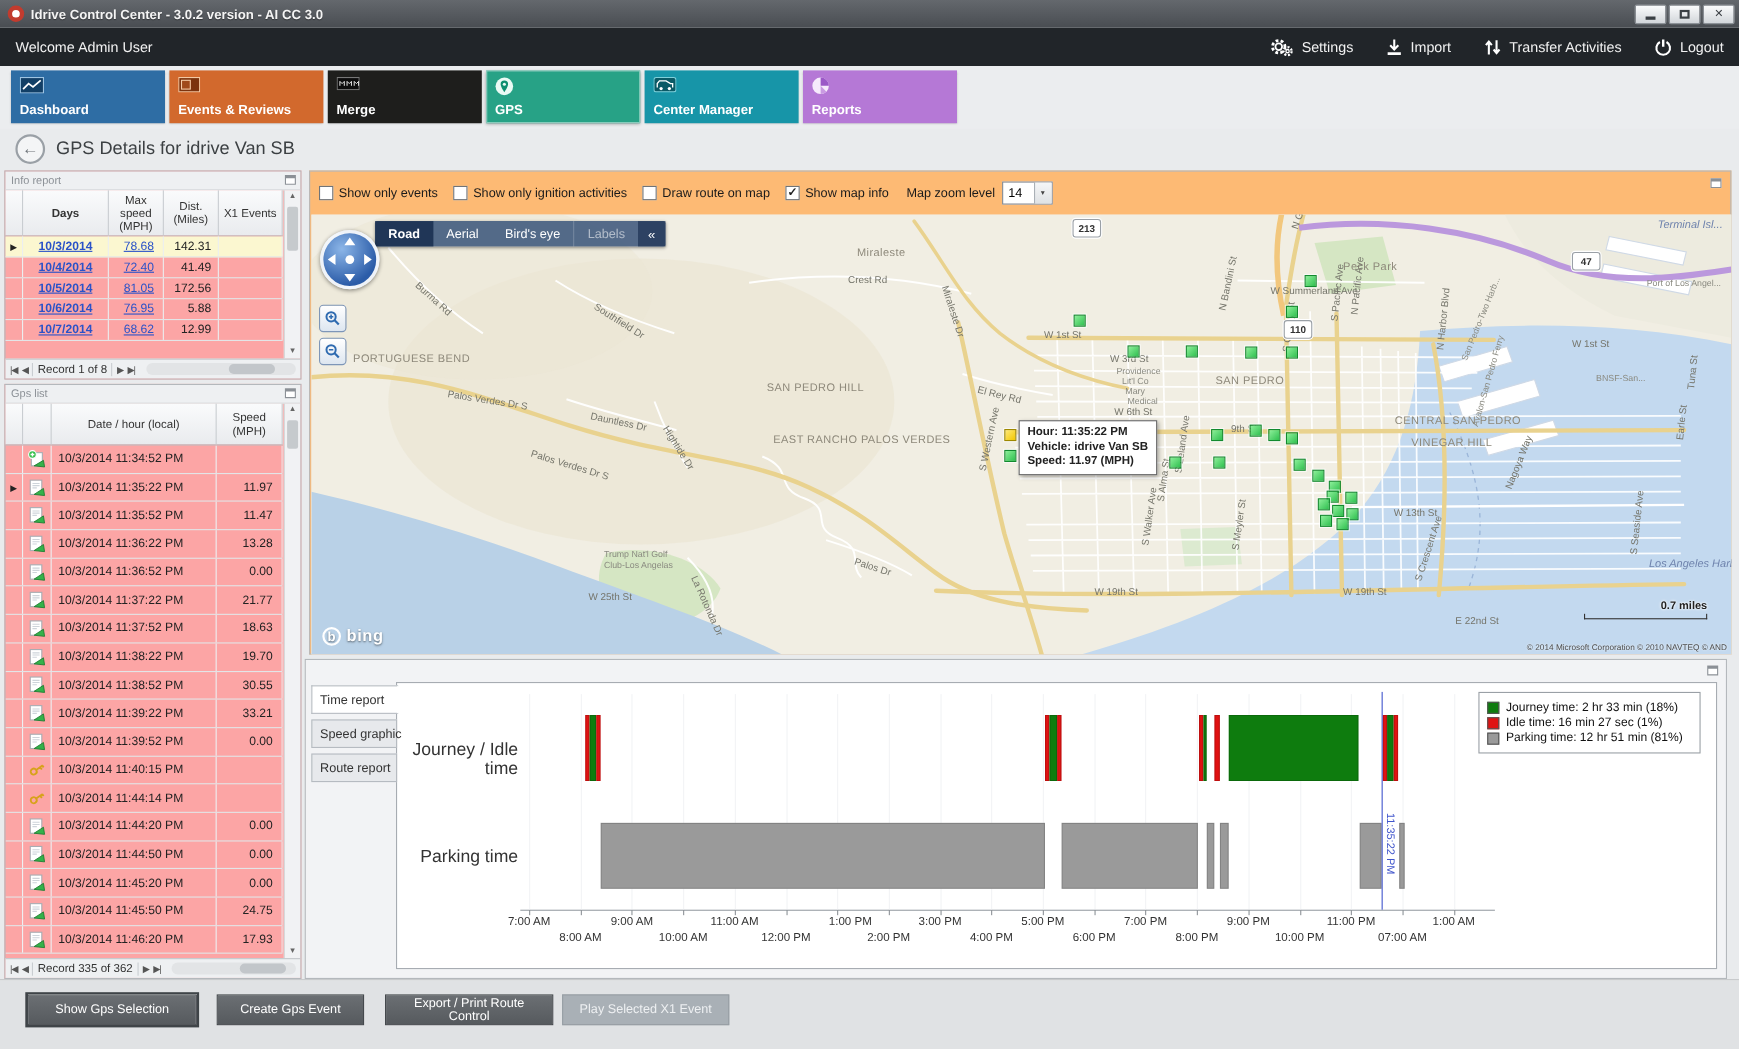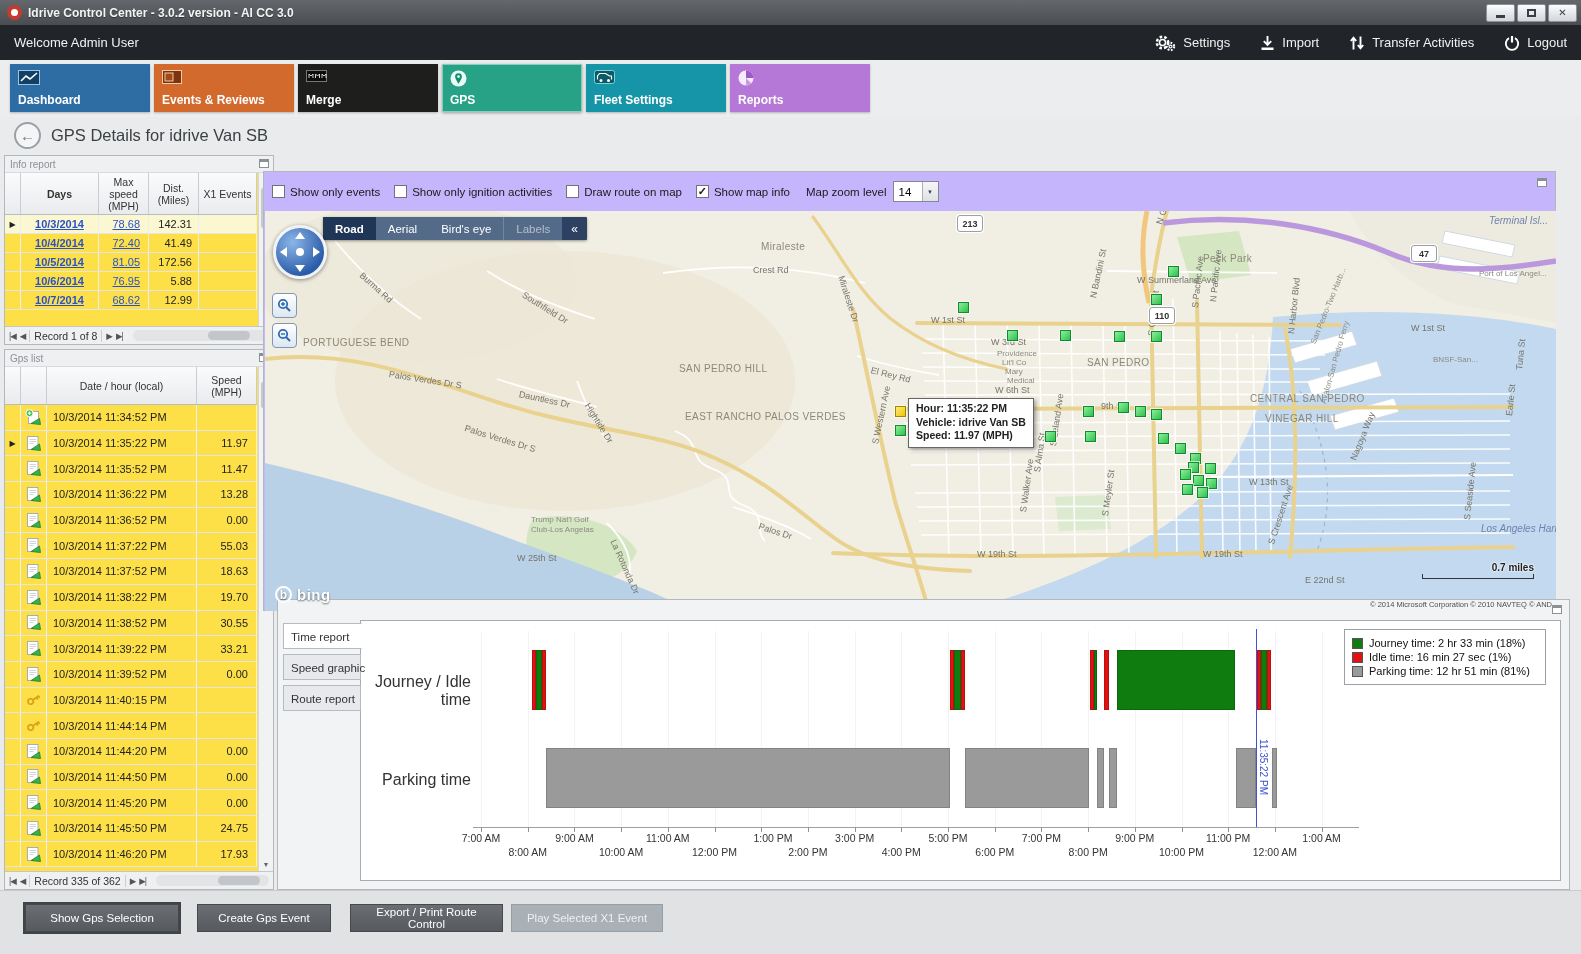--- a/index.html
+++ b/index.html
@@ -30,21 +30,21 @@
 .tile.sel{box-shadow:inset 0 0 0 1px rgba(255,255,255,.45),0 1px 3px rgba(0,0,0,.35);}
 .tico{position:absolute;left:8px;top:6px;display:inline-flex;}
 .tlbl{position:absolute;left:8px;bottom:5px;color:#fff;font-size:12px;font-weight:bold;white-space:nowrap;}
 
 
 .pagetitle{position:absolute;left:0;top:117px;width:100%;height:36px;display:flex;align-items:center;}
 .backbtn{width:27px;height:27px;margin-left:14px;border-radius:50%;border:2px solid #9aa0a6;background:#f4f5f6;color:#6d7378;font-size:15px;font-weight:bold;display:flex;align-items:center;justify-content:center;box-sizing:border-box;}
 .ptitle{margin-left:10px;font-size:16.5px;color:#3c4043;}
 
 
-.panel{position:absolute;background:#fde047;border:1px solid #b4b8bc;box-sizing:border-box;}
+.panel{position:absolute;background:#fca5a5;border:1px solid #b4b8bc;box-sizing:border-box;}
 .p-head{position:absolute;left:0;top:0;right:0;height:17px;background:#eef0f2;border-bottom:1px solid #d8dadc;color:#8b9096;font-size:10px;line-height:17px;padding-left:5px;box-sizing:border-box;}
 .pmax{position:absolute;right:4px;top:3px;width:10px;height:9px;border:1px solid #8b9096;border-top:3px solid #8b9096;box-sizing:border-box;background:#fff;}
 
 
 .panel-info{left:4px;top:155px;width:270px;height:190px;}
 .thead{position:absolute;left:0;top:17px;right:16px;height:42px;display:flex;background:linear-gradient(#fafbfc,#e9ebee);border-bottom:1px solid #b9bdc1;box-sizing:border-box;}
 .th{border-right:1px solid #c9cdd1;font-size:10.5px;color:#333;display:flex;align-items:center;justify-content:center;text-align:center;box-sizing:border-box;padding:1px;}
 .c-gut{width:16px;flex:none;}
 .c-days{width:78px;flex:none;font-weight:bold;}
 .c-max{width:50px;flex:none;}
@@ -82,21 +82,21 @@
 .grow{height:25.7px;display:flex;align-items:center;border-bottom:1px solid #e3e5e7;font-size:11px;box-sizing:border-box;}
 .gc{height:100%;display:flex;align-items:center;box-sizing:border-box;border-right:1px solid #eef0f2;}
 .gc.gut{width:16px;justify-content:center;font-size:8px;color:#222;flex:none;}
 .gc.icon{width:26px;justify-content:center;flex:none;}
 .gc.date{width:150px;padding-left:6px;flex:none;color:#222;}
 .gc.speed{flex:1;justify-content:flex-end;padding-right:8px;color:#222;}
 .vs-gps{height:504px;}
 .vt-gps{top:15px;height:26px;}
 
 
-.map-panel{left:263px;top:155px;width:1293px;height:440px;background:#c4b5fd;margin-top:16px;}
+.map-panel{left:281px;top:155px;width:1293px;height:440px;background:#fdba74;}
 .map-toolbar{position:absolute;left:0;top:0;right:0;height:39px;display:flex;align-items:center;padding-left:8px;box-sizing:border-box;}
 #map-checkboxes{display:flex;align-items:center;}
 .cbw{display:inline-flex;align-items:center;gap:5px;margin-right:14px;}
 .cbb{width:13px;height:13px;background:#fff;border:1px solid #707478;box-sizing:border-box;display:inline-flex;align-items:center;justify-content:center;font-size:11px;font-weight:bold;color:#222;line-height:1;}
 .cbl{font-size:11.5px;color:#1a1a1a;white-space:nowrap;}
 .zoomlbl{font-size:11.5px;color:#1a1a1a;margin:0 6px 0 2px;}
 .select{display:inline-flex;width:46px;height:21px;background:#fff;border:1px solid #828790;box-sizing:border-box;}
 .selval{flex:1;font-size:11.5px;display:flex;align-items:center;padding-left:5px;}
 .selarr{width:15px;background:linear-gradient(#f5f6f7,#dfe2e5);border-left:1px solid #aab0b6;font-size:6px;color:#444;display:flex;align-items:center;justify-content:center;}
 .map-view{position:absolute;left:1px;top:39px;width:1291px;height:400px;overflow:hidden;background:#f1eee3;}
@@ -272,21 +272,21 @@
         </div>
         <div class="tile" style="background: rgb(23, 149, 168);">
           <span class="tico">
             <svg width="21" height="14">
               <rect x="0.5" y="0.5" width="20" height="13" rx="2" fill="#0b5a66" stroke="#7fd0da"></rect>
               <path d="M3.5,9.5 V6 l2,-2.5 h6 l4,2.5 h2 v3.5" fill="none" stroke="#fff" stroke-width="1.2"></path>
               <circle cx="7" cy="10.5" r="1.5" fill="#fff"></circle>
               <circle cx="14.5" cy="10.5" r="1.5" fill="#fff"></circle>
             </svg>
           </span>
-          <span class="tlbl">Fleet Settings</span>
+          <span class="tlbl">Center Manager</span>
         </div>
         <div class="tile" style="background: rgb(181, 120, 214);">
           <span class="tico">
             <svg width="16" height="16">
               <circle cx="8" cy="8" r="7.5" fill="#f6ebfc"></circle>
               <path d="M8,8 V0.5 A7.5,7.5 0 0 1 15.5,8 z" fill="#9b59c7"></path>
               <path d="M8,8 l5.3,5.3 A7.5,7.5 0 0 1 8,15.5 z" fill="#c99ae2"></path>
             </svg>
           </span>
           <span class="tlbl">Reports</span>
@@ -463,21 +463,21 @@
         <div class="grow">
           <div class="gc gut"></div>
           <div class="gc icon">
             <svg width="17" height="17">
               <rect x="2.5" y="1.5" width="10.5" height="13" fill="#fff" stroke="#a8adb3"></rect>
               <path d="M4.5,4.5 h6.5 M4.5,6.5 h6.5 M4.5,8.5 h4" stroke="#ced4da" stroke-width="1"></path>
               <path d="M6,14.5 L14.5,9 l1,6.5 z" fill="#35b24a" stroke="#1f7c30" stroke-width="0.8"></path>
             </svg>
           </div>
           <div class="gc date">10/3/2014 11:37:22 PM</div>
-          <div class="gc speed">55.03</div>
+          <div class="gc speed">21.77</div>
         </div>
         <div class="grow">
           <div class="gc gut"></div>
           <div class="gc icon">
             <svg width="17" height="17">
               <rect x="2.5" y="1.5" width="10.5" height="13" fill="#fff" stroke="#a8adb3"></rect>
               <path d="M4.5,4.5 h6.5 M4.5,6.5 h6.5 M4.5,8.5 h4" stroke="#ced4da" stroke-width="1"></path>
               <path d="M6,14.5 L14.5,9 l1,6.5 z" fill="#35b24a" stroke="#1f7c30" stroke-width="0.8"></path>
             </svg>
           </div>
@@ -922,21 +922,21 @@
           <div class="axl t1" style="left: 867.2px;">11:00 PM</div>
           <div class="axl t1" style="left: 960.6px;">1:00 AM</div>
           <div class="axl t2" style="left: 166.7px;">8:00 AM</div>
           <div class="axl t2" style="left: 260.1px;">10:00 AM</div>
           <div class="axl t2" style="left: 353.5px;">12:00 PM</div>
           <div class="axl t2" style="left: 446.9px;">2:00 PM</div>
           <div class="axl t2" style="left: 540.3px;">4:00 PM</div>
           <div class="axl t2" style="left: 633.7px;">6:00 PM</div>
           <div class="axl t2" style="left: 727.1px;">8:00 PM</div>
           <div class="axl t2" style="left: 820.5px;">10:00 PM</div>
-          <div class="axl t2" style="left: 913.9px;">12:00 AM</div>
+          <div class="axl t2" style="left: 913.9px;">07:00 AM</div>
         </div>
       <div id="tl-marker">
           <div class="mline" style="left: 894.753px; background: rgb(64, 85, 204);"></div>
           <div class="mlabel" style="left: 896.753px; color: rgb(64, 85, 204);">11:35:22 PM</div>
         </div>
       <div class="legend" id="tl-legend">
           <div class="lgrow">
             <span class="lgsq" style="background: rgb(14, 124, 14);"></span>
             <span class="lgtx">Journey time: 2 hr 33 min (18%)</span>
           </div>

